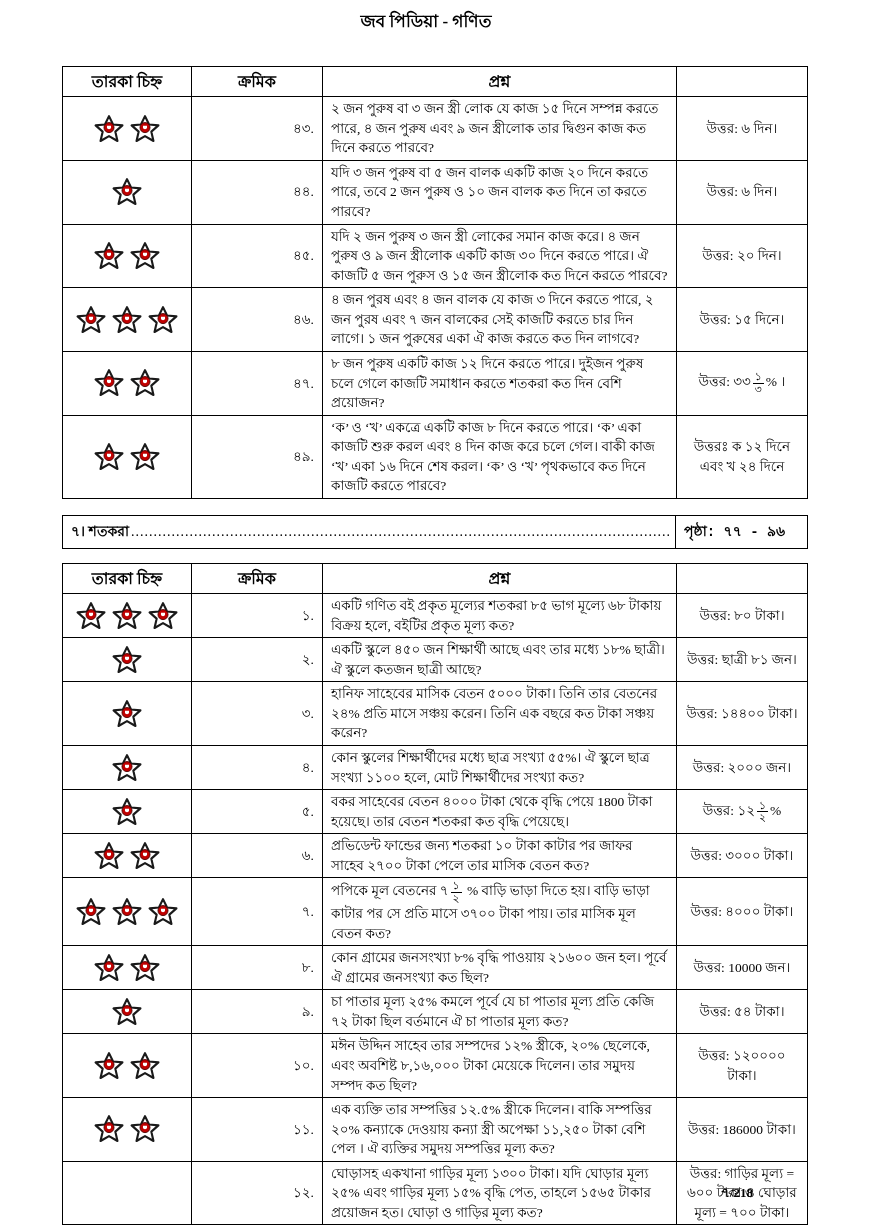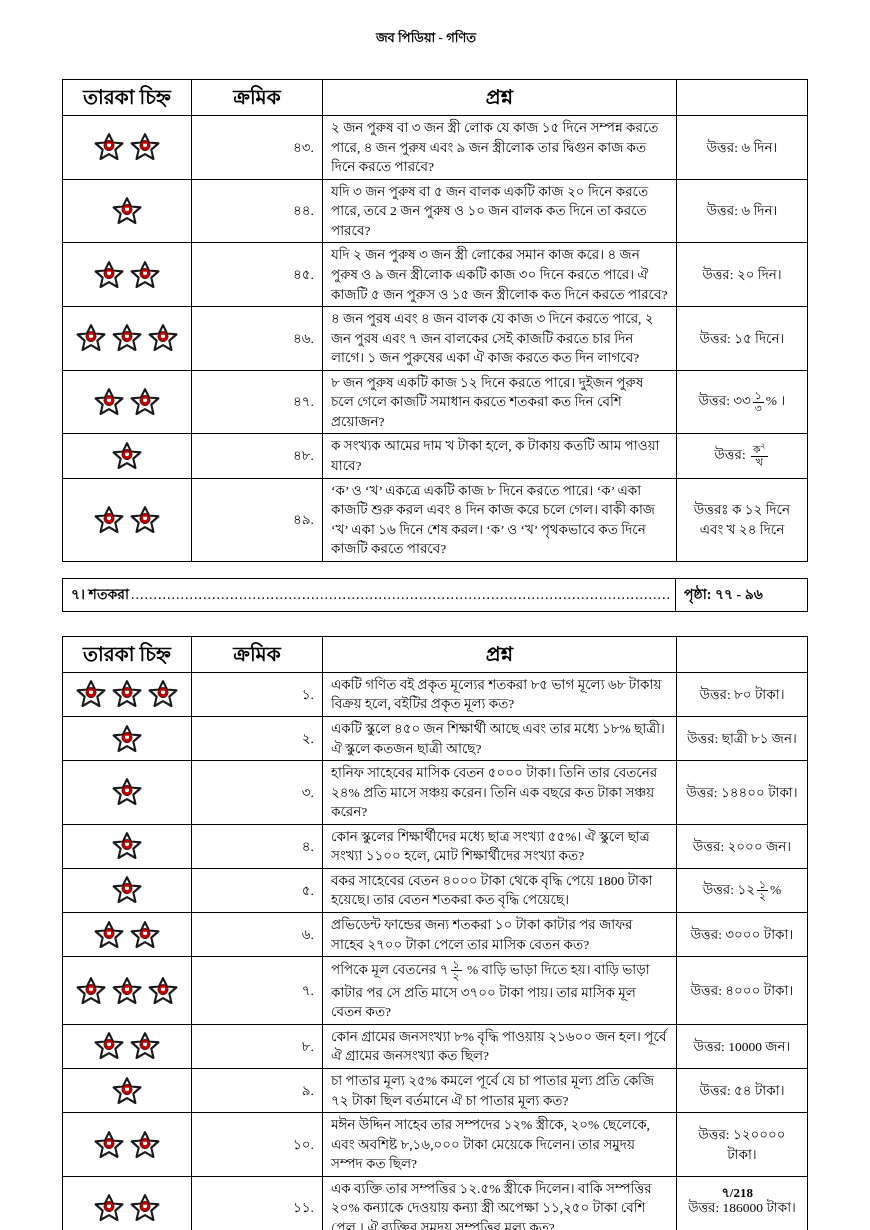--- a/index.html
+++ b/index.html
@@ -4,68 +4,68 @@
 <style>
   html,body{margin:0;padding:0;background:#ffffff;}
   body{
     width:870px;height:1230px;overflow:hidden;position:relative;
     font-family:"Liberation Serif","DejaVu Serif",serif;
     color:#000;
   }
   .page{width:870px;height:1230px;position:relative;}
   .content{width:746px;margin:0 auto;}
   .doc-title{
-    text-align:center;font-size:13px;font-weight:bold;
-    padding-top:28px;margin:0 18px 30px 0;
+    text-align:center;font-size:17px;font-weight:bold;
+    padding-top:8px;margin:0 18px 30px 0;
   }
   table.qtable{
     border-collapse:collapse;width:100%;table-layout:fixed;
     margin-bottom:16px;
   }
   table.qtable col.c-star{width:17.3%;}
   table.qtable col.c-serial{width:17.6%;}
   table.qtable col.c-question{width:47.5%;}
   table.qtable col.c-answer{width:17.6%;}
   table.qtable th, table.qtable td{
     border:1.4px solid #000;
     padding:2px 8px;
     font-size:13.5px;
     line-height:1.45;
     vertical-align:middle;
   }
-  table.qtable th{font-weight:bold;text-align:center;font-size:20px;padding:3px 4px;}
+  table.qtable th{font-weight:bold;text-align:center;font-size:16px;padding:3px 4px;}
   td.cell-star{text-align:center;padding:2px 2px;}
   td.cell-serial{text-align:right;}
   td.cell-question{text-align:left;}
   td.cell-answer{text-align:center;font-size:13px;padding:2px 6px;}
   .star{display:inline-block;vertical-align:middle;margin:0 3px;}
   
   .frac{
     display:inline-flex;flex-direction:column;align-items:center;
     vertical-align:middle;line-height:1.05;font-size:0.8em;margin:0 2px;
   }
   .frac .num{border-bottom:1px solid #000;padding:0 2px 0 2px;}
   .frac .den{padding-top:0;}
   sup{font-size:0.7em;line-height:0;}
   
   .section-bar{
-    display:flex;border:1.4px solid #000;margin:4px 0 24px 0;
+    display:flex;border:1.4px solid #000;margin:4px 0 14px 0;
     font-weight:bold;font-size:14px;
   }
   .section-left{
     flex:1;display:flex;align-items:center;min-width:0;
     border-right:1.4px solid #000;padding:4px 6px 4px 8px;
   }
   .section-label{white-space:nowrap;}
   .section-dots{
     flex:1;overflow:hidden;white-space:nowrap;letter-spacing:1px;
     font-weight:normal;margin-left:2px;
   }
   .section-right{
-    width:17.6%;box-sizing:border-box;padding:4px 8px;display:flex;align-items:center;
+    width:17.6%;box-sizing:border-box;padding:4px 8px;display:flex;align-items:center;font-family:Liberation Mono, monospace;
   }
   
   .footer{
     position:absolute;left:62px;right:62px;bottom:26px;
     font-size:13px;font-weight:bold;display:flex;align-items:center;justify-content:center;
   }
   .footer .ftext{text-align:center;}
   .footer .fpage{position:absolute;right:55px;bottom:0;}
   .heart{font-size:12px;}
 </style>
@@ -164,33 +164,20 @@
             <td class="cell-answer">উত্তর: ৩৩<span class="frac">
                 <span class="num">১</span>
                 <span class="den">৩</span>
               </span>% ।</td>
           </tr>
           <tr>
             <td class="cell-star"><svg class="star" viewBox="0 0 34 34" width="30" height="30">
                 <path d="M17 2.4 L21.6 11.9 L32.2 12.9 L24.2 20 L26.6 30.6 L17 25 L7.4 30.6 L9.8 20 L1.8 12.9 L12.4 11.9 Z" fill="#ffffff" stroke="#1a1a1a" stroke-width="2.4" stroke-linejoin="round"></path>
                 <circle cx="17" cy="15.4" r="5.7" fill="#c00000" stroke="#4a0000" stroke-width="1"></circle>
                 <path d="M14.7 13.4 h4.6 v1.7 a2.3 2.3 0 0 1 -4.6 0 z" fill="#ffffff"></path>
-              </svg></td>
-            <td class="cell-serial">৪৮.</td>
-            <td class="cell-question">ক সংখ্যক আমের দাম খ টাকা হলে, ক টাকায় কতটি আম পাওয়া যাবে?</td>
-            <td class="cell-answer">উত্তর: <span class="frac">
-                <span class="num">ক<sup>২</sup></span>
-                <span class="den">খ</span>
-              </span></td>
-          </tr>
-          <tr>
-            <td class="cell-star"><svg class="star" viewBox="0 0 34 34" width="30" height="30">
-                <path d="M17 2.4 L21.6 11.9 L32.2 12.9 L24.2 20 L26.6 30.6 L17 25 L7.4 30.6 L9.8 20 L1.8 12.9 L12.4 11.9 Z" fill="#ffffff" stroke="#1a1a1a" stroke-width="2.4" stroke-linejoin="round"></path>
-                <circle cx="17" cy="15.4" r="5.7" fill="#c00000" stroke="#4a0000" stroke-width="1"></circle>
-                <path d="M14.7 13.4 h4.6 v1.7 a2.3 2.3 0 0 1 -4.6 0 z" fill="#ffffff"></path>
               </svg><svg class="star" viewBox="0 0 34 34" width="30" height="30">
                 <path d="M17 2.4 L21.6 11.9 L32.2 12.9 L24.2 20 L26.6 30.6 L17 25 L7.4 30.6 L9.8 20 L1.8 12.9 L12.4 11.9 Z" fill="#ffffff" stroke="#1a1a1a" stroke-width="2.4" stroke-linejoin="round"></path>
                 <circle cx="17" cy="15.4" r="5.7" fill="#c00000" stroke="#4a0000" stroke-width="1"></circle>
                 <path d="M14.7 13.4 h4.6 v1.7 a2.3 2.3 0 0 1 -4.6 0 z" fill="#ffffff"></path>
               </svg></td>
             <td class="cell-serial">৪৯.</td>
             <td class="cell-question">‘ক’ ও ‘খ’ একত্রে একটি কাজ ৮ দিনে করতে পারে। ‘ক’ একা কাজটি শুরু করল এবং ৪ দিন কাজ করে চলে গেল। বাকী কাজ ‘খ’ একা ১৬ দিনে শেষ করল। ‘ক’ ও ‘খ’ পৃথকভাবে কত দিনে কাজটি করতে পারবে?</td>
             <td class="cell-answer">উত্তরঃ ক ১২ দিনে এবং খ ২৪ দিনে</td>
           </tr>
         </tbody>

